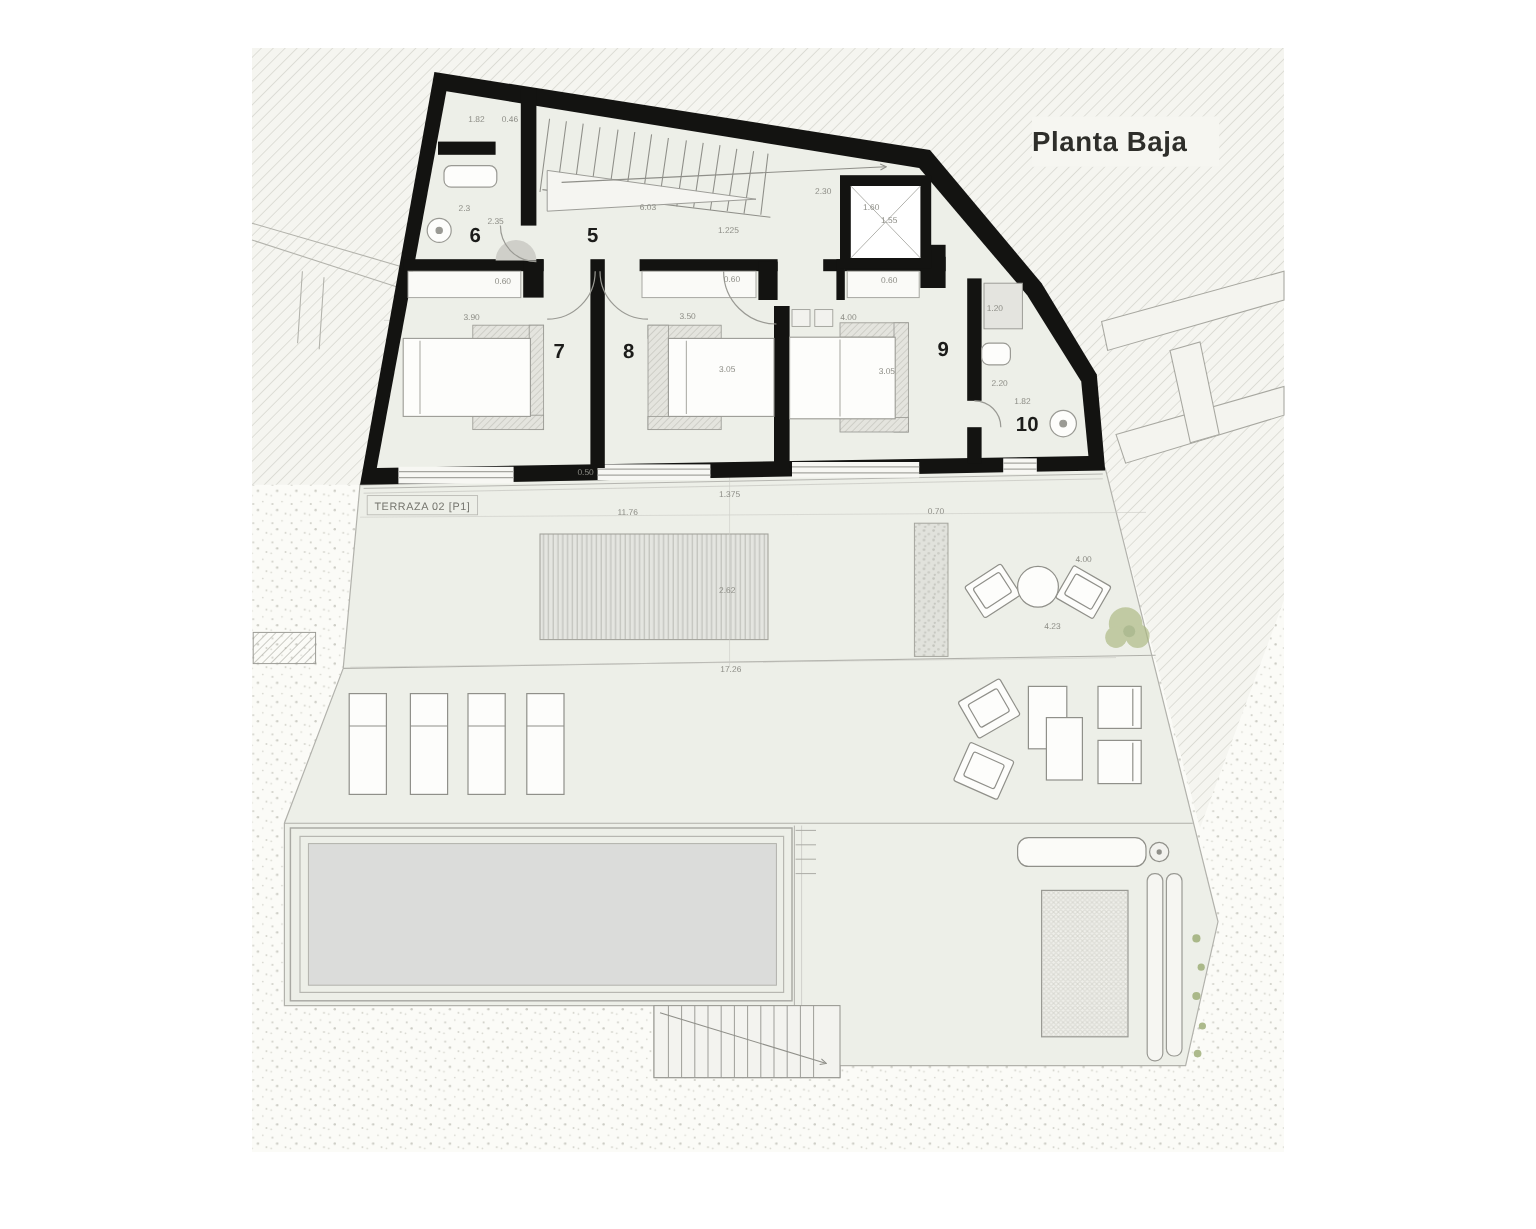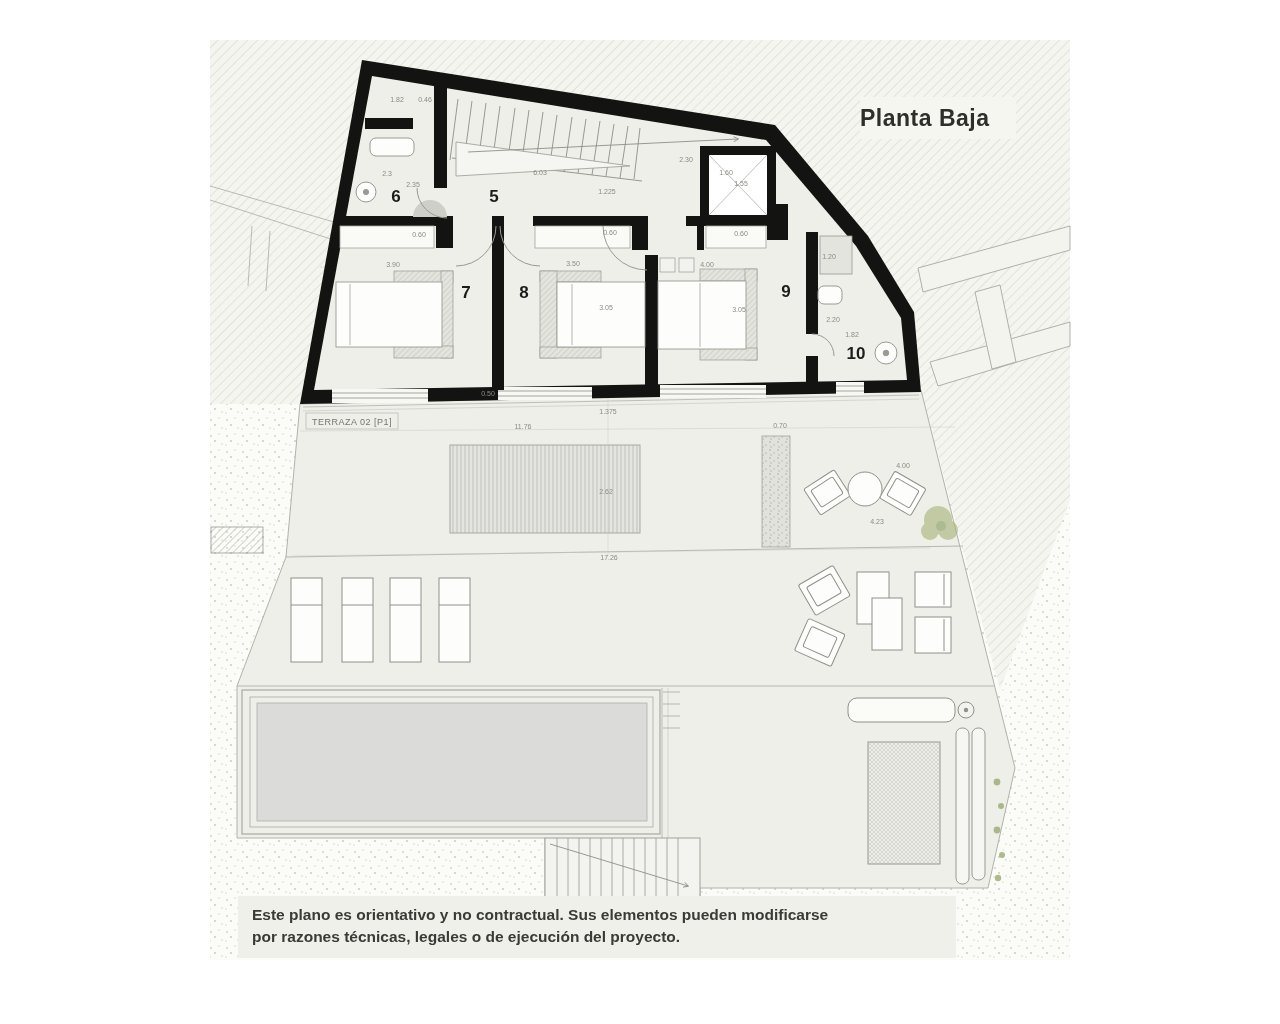--- a/index.html
+++ b/index.html
@@ -348,18 +348,14 @@
         <text x="606" y="494" class="dim">2.62</text>
         <text x="877" y="524" class="dim">4.23</text>
         <text x="609" y="560" class="dim">17.26</text>
       </g>
 </svg>
 
 <div class="title-box">
   <span>Planta Baja</span>
 </div>
 
-<div class="disclaimer">
-  <div>Este plano es orientativo y no contractual. Sus elementos pueden modificarse</div>
-  <div>por razones técnicas, legales o de ejecución del proyecto.</div>
+
 </div>
 
-</div>
-
 </body></html>

